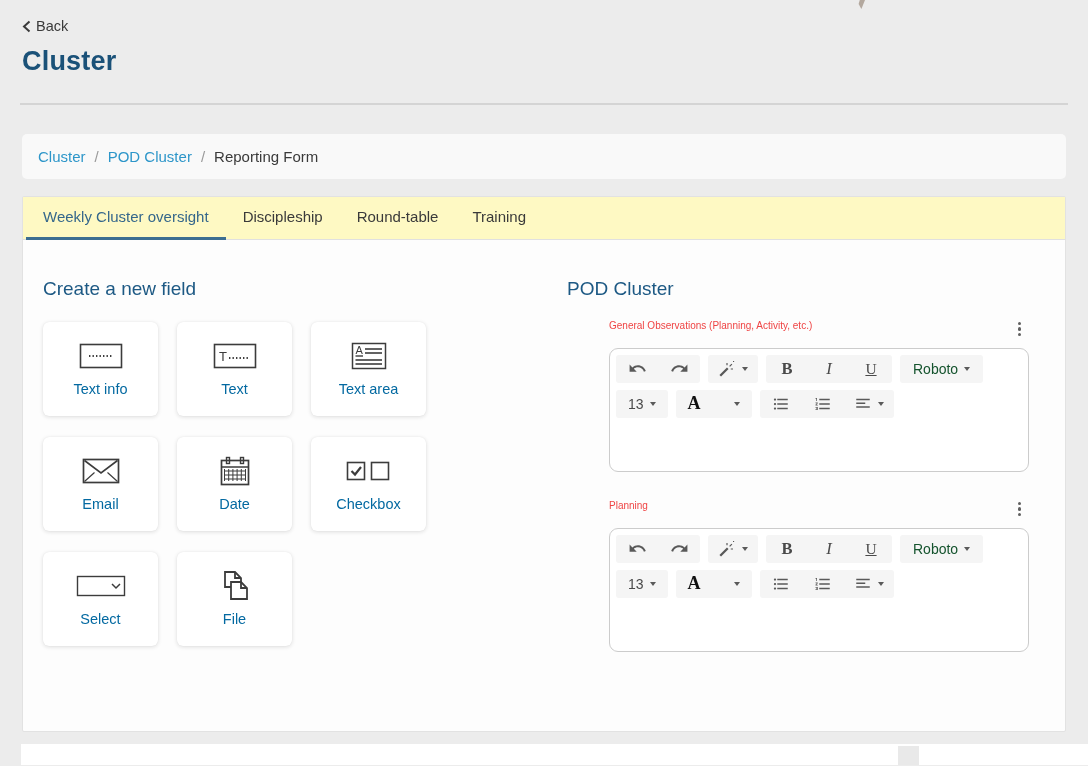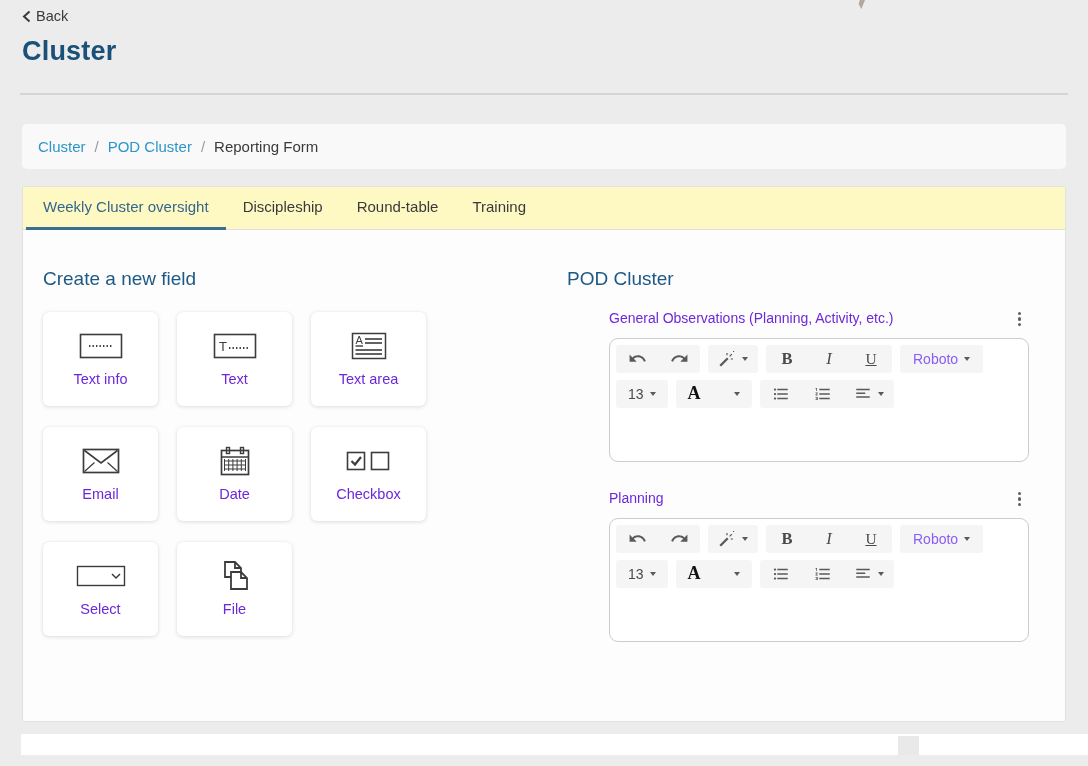--- a/index.html
+++ b/index.html
@@ -12,21 +12,21 @@
   }
   .viewport { position: relative; width: 1088px; height: 766px; overflow: hidden; }
 
   .cursor-artifact {
     position: absolute; left: 857px; top: 0; width: 8px; height: 9px;
     background: #b3a89e;
     clip-path: polygon(35% 0, 100% 0, 55% 100%, 20% 45%);
   }
 
   
-  .header { padding: 8px 22px 0 22px; }
+  .header { padding: 18px 22px 0 22px; }
   .back-link {
     display: inline-flex; align-items: center; gap: 5px;
     font-size: 14.5px; color: #3a3a3a; text-decoration: none; cursor: pointer;
   }
   .back-link svg { display: block; }
   .page-title {
     margin-top: 9px;
     font-size: 27px; font-weight: 700; color: #1a5178; letter-spacing: 0.2px;
   }
   .divider { margin: 26px 20px 0 20px; border-top: 2px solid #d4d4d4; }
@@ -71,28 +71,28 @@
     display: grid; grid-template-columns: repeat(3, 115px);
     gap: 21px 19px;
   }
   .palette-card {
     width: 115px; height: 94px; background: #ffffff;
     border-radius: 6px; box-shadow: 0 1px 4px rgba(0,0,0,0.13), 0 0 1px rgba(0,0,0,0.08);
     display: flex; flex-direction: column; align-items: center; justify-content: center;
     gap: 9px; cursor: pointer;
   }
   .p-icon { height: 32px; display: flex; align-items: center; justify-content: center; }
-  .p-label { font-size: 14.5px; color: #6d28d9; }
+  .p-label { font-size: 14.5px; color: #0369a1; }
 
   
   .field-block { margin-left: 42px; margin-top: 20px; }
   .field-block + .field-block { margin-top: 28px; }
   .field-head {
     display: flex; align-items: flex-start; justify-content: space-between;
-    font-size: 14px; color: #6d28d9; height: 20px;
+    font-size: 10px; color: #ef4444; height: 20px;
   }
   .kebab {
     display: flex; flex-direction: column; gap: 2px; padding: 2px 6px; cursor: pointer;
     margin-right: 2px;
   }
   .kebab i { width: 3.5px; height: 3.5px; border-radius: 50%; background: #5f5f5f; }
 
   .editor {
     margin-top: 8px; height: 124px;
     border: 1px solid #cccccc; border-radius: 9px; background: #ffffff;
@@ -110,21 +110,21 @@
   }
   .tb-btn svg { display: block; }
   .caret {
     width: 0; height: 0; display: inline-block;
     border-left: 3.5px solid transparent; border-right: 3.5px solid transparent;
     border-top: 4.5px solid #5a5a5a;
   }
   .bold-btn   { font-family: "Liberation Serif", serif; font-weight: 700; font-size: 16.5px; color: #4a4a4a; }
   .italic-btn { font-family: "Liberation Serif", serif; font-style: italic; font-size: 16.5px; color: #4a4a4a; }
   .underline-btn { font-family: "Liberation Serif", serif; font-size: 15.5px; text-decoration: underline; color: #4a4a4a; }
-  .font-btn  { font-size: 14px; color: #8b5cf6; padding: 0 13px; }
+  .font-btn  { font-size: 14px; color: #14532d; padding: 0 13px; }
   .size-btn  { font-size: 14px; color: #4a4a4a; padding: 0 12px; }
   .color-btn { width: 76px; justify-content: space-between; padding: 0 12px; }
   .color-a   { font-family: "Liberation Serif", serif; font-weight: 700; font-size: 18px; color: #111; }
   .editor-area { height: 52px; cursor: text; }
 
   
   .bottom-strip {
     margin: 12px 0 0 21px; height: 21px; background: #ffffff; position: relative;
   }
   .bottom-box {

